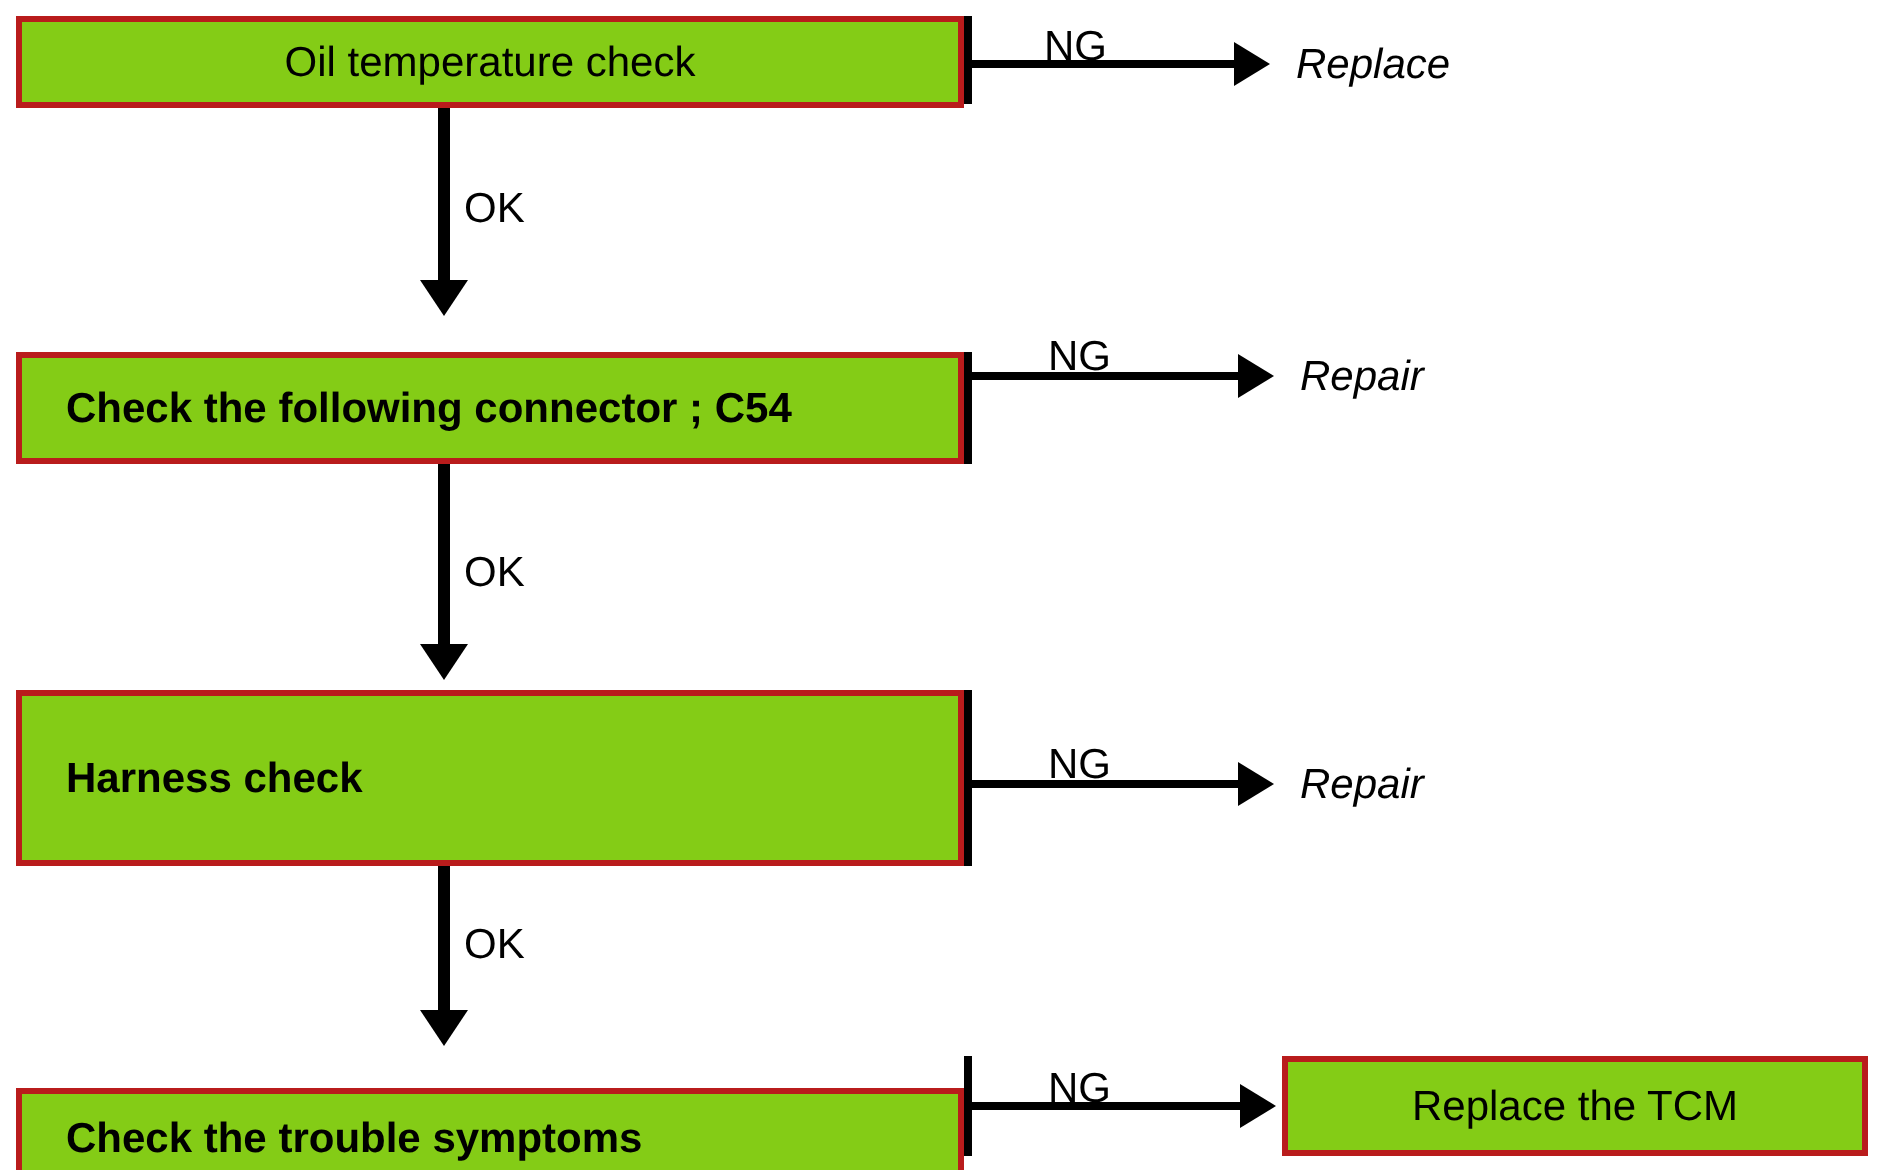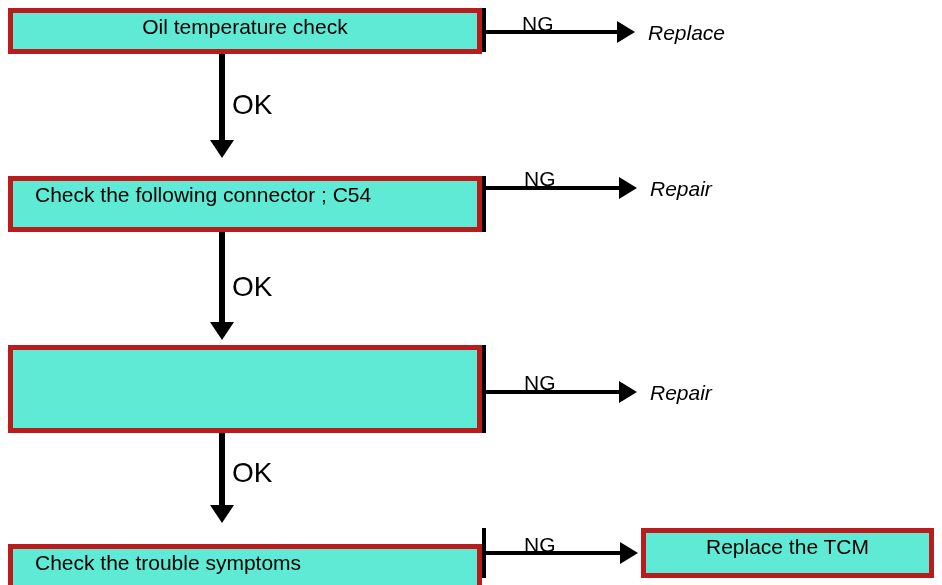--- a/index.html
+++ b/index.html
@@ -14,33 +14,34 @@
   #canvas {
     position: relative;
     width: 942px;
     height: 585px;
     background: #ffffff;
     overflow: hidden;
   }
   .node-box {
     position: absolute;
     box-sizing: border-box;
-    border: 5px solid #b91c1c;
-    background: #5eead4;
+    border: 3px solid #b91c1c;
+    background: #84cc16;
     display: flex;
     flex-direction: column;
+    justify-content: center;
   }
   .node-box .line {
     font-size: 21px;
     line-height: 27px;
     white-space: nowrap;
     color: #000000;
   }
   .align-center .line { text-align: center; padding: 0 10px; }
-  .align-left   .line { text-align: left;   padding: 0 0 0 22px; }
+  .align-left   .line { text-align: left;   padding: 0 0 0 22px; font-weight: bold; }
 
   
   #box-oil-temp-check   { left: 8px;  top: 8px;   width: 474px; height: 46px; }
   #box-connector-check  { left: 8px;  top: 176px; width: 474px; height: 56px; }
   #box-harness-check    { left: 8px;  top: 345px; width: 474px; height: 88px; }
   #box-trouble-symptoms { left: 8px;  top: 544px; width: 474px; height: 50px; }
   #box-replace-tcm      { left: 641px;top: 528px; width: 293px; height: 50px; }
 
   
   .v-connector {
@@ -61,21 +62,21 @@
   #vline-1 { top: 54px;  height: 86px; }
   #vhead-1 { top: 140px; }
   #vline-2 { top: 232px; height: 90px; }
   #vhead-2 { top: 322px; }
   #vline-3 { top: 433px; height: 72px; }
   #vhead-3 { top: 505px; }
 
   .ok-label {
     position: absolute;
     left: 232px;
-    font-size: 28px;
+    font-size: 21px;
     line-height: 21px;
     white-space: nowrap;
   }
   #ok-label-1 { top: 94px; }
   #ok-label-2 { top: 276px; }
   #ok-label-3 { top: 462px; }
 
   
   .h-stub {
     position: absolute;
@@ -142,20 +143,21 @@
 
   <div class="node-box align-center" id="box-oil-temp-check">
     <div class="line">Oil temperature check</div>
   </div>
 
   <div class="node-box align-left" id="box-connector-check">
     <div class="line">Check the following connector ; C54</div>
   </div>
 
   <div class="node-box align-left" id="box-harness-check">
+    <div class="line">Harness check</div>
   </div>
 
   <div class="node-box align-left" id="box-trouble-symptoms">
     <div class="line">Check the trouble symptoms</div>
   </div>
 
   <div class="node-box align-center" id="box-replace-tcm">
     <div class="line">Replace the TCM</div>
   </div>
 

